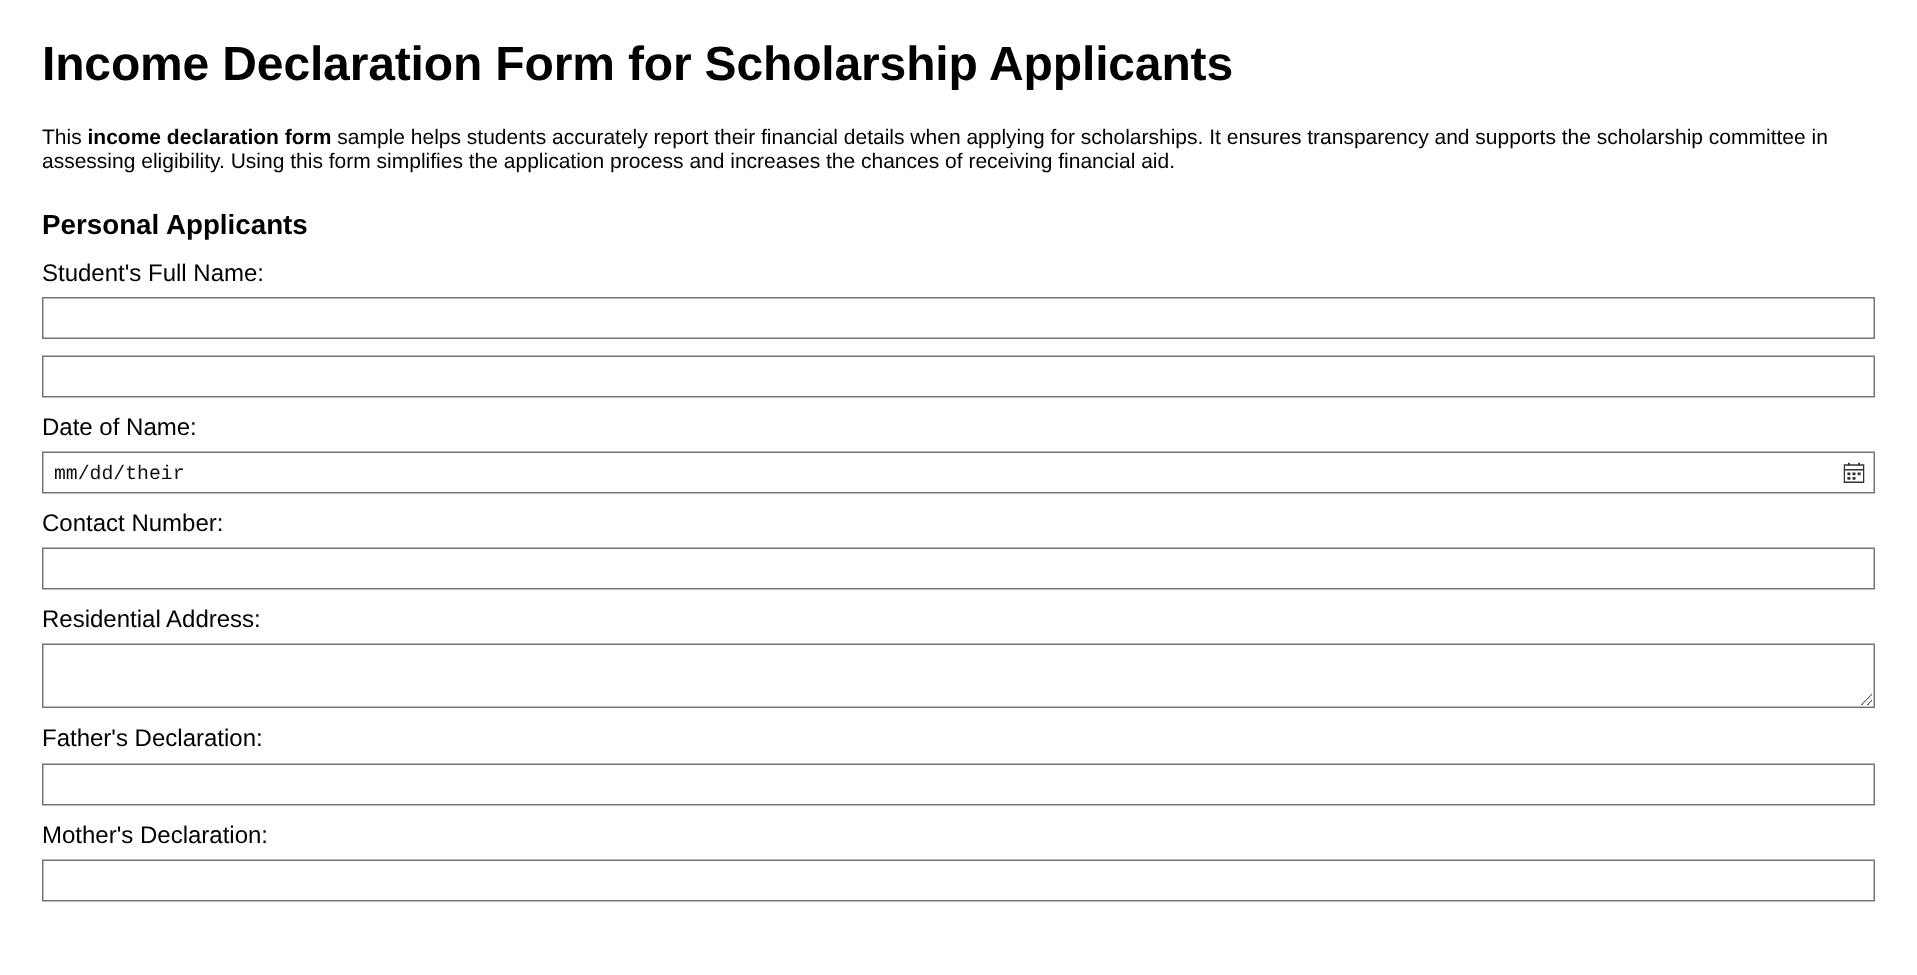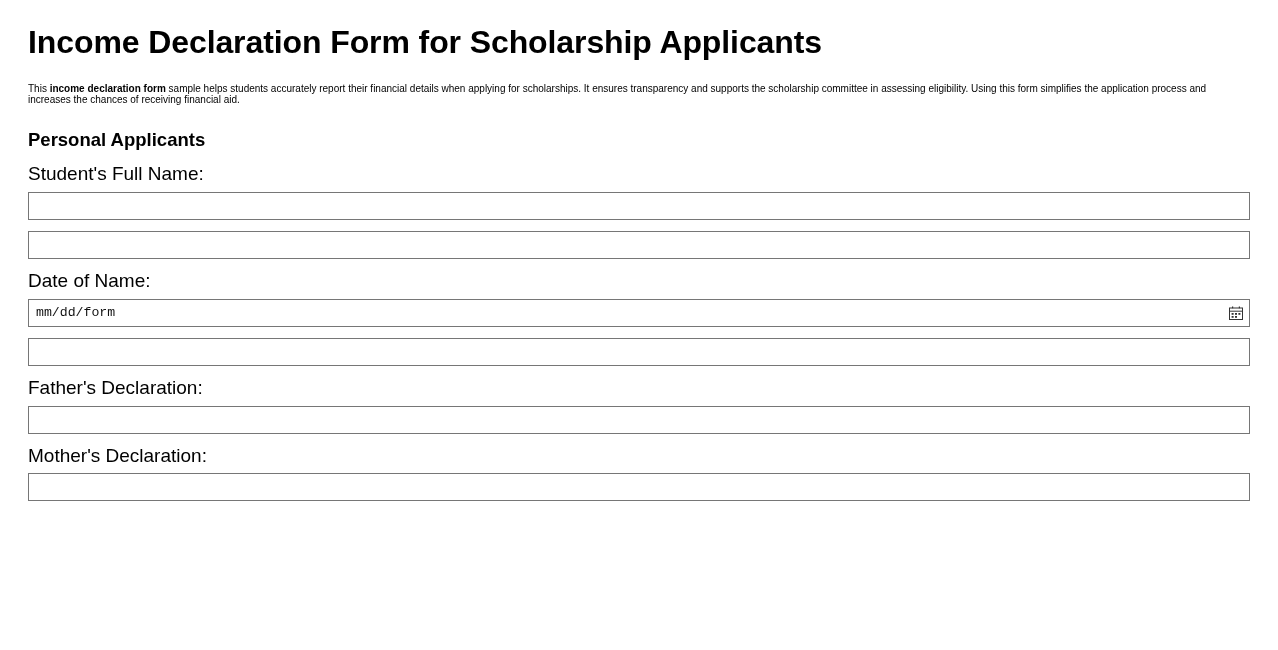--- a/index.html
+++ b/index.html
@@ -20,37 +20,37 @@
     width: 1278px;
   }
   h1.form-title {
     font-size: 32px;
     font-weight: bold;
     margin: 0 0 0 0;
     line-height: 1.3;
     letter-spacing: -0.1px;
   }
   p.intro {
-    font-size: 10px;
+    font-size: 14px;
     line-height: 1.18;
     margin: 19px 0 0 0;
     max-width: 1196px;
   }
   p.intro b { font-weight: bold; }
   h2.section-title {
     font-size: 18.5px;
     font-weight: bold;
     margin: 22px 0 0 0;
     line-height: 1.3;
   }
   .field {
     margin-top: 11px;
   }
   .field-label {
-    font-size: 19px;
+    font-size: 16px;
     line-height: 1.2;
     display: block;
     margin-bottom: 6px;
   }
   input.text-input,
   input.date-input {
     display: block;
     width: 1222px;
     height: 28px;
     box-sizing: border-box;
@@ -121,42 +121,47 @@
   </div>
 
   <div class="field">
     <input class="text-input" type="text" placeholder="" style="">
   </div>
 
   <div class="field">
     <label class="field-label">Date of Name:</label>
     <div class="date-wrap">
       <div class="date-face">
-        <span class="date-placeholder">mm/dd/form</span>
+        <span class="date-placeholder">mm/dd/their</span>
         <span>
           <svg class="cal-icon" viewBox="0 0 14 14" xmlns="http://www.w3.org/2000/svg">
             <rect x="0.5" y="2.0" width="13" height="11.5" fill="none" stroke="#333" stroke-width="1"></rect>
             <line x1="0.5" y1="5.2" x2="13.5" y2="5.2" stroke="#333" stroke-width="1"></line>
             <line x1="3.6" y1="0.5" x2="3.6" y2="2.2" stroke="#333" stroke-width="1.2"></line>
             <line x1="10.4" y1="0.5" x2="10.4" y2="2.2" stroke="#333" stroke-width="1.2"></line>
             <rect x="2.6" y="7" width="2" height="1.8" fill="#333"></rect>
             <rect x="6" y="7" width="2" height="1.8" fill="#333"></rect>
             <rect x="9.4" y="7" width="2" height="1.8" fill="#333"></rect>
             <rect x="2.6" y="10" width="2" height="1.8" fill="#333"></rect>
             <rect x="6" y="10" width="2" height="1.8" fill="#333"></rect>
           </svg>
         </span>
       </div>
     </div>
   </div>
 
   <div class="field">
+    <label class="field-label">Contact Number:</label>
     <input class="text-input" type="text" placeholder="" style="">
   </div>
 
+  <div class="field">
+    <label class="field-label">Residential Address:</label>
+    <textarea class="textarea-input" placeholder="" style=""></textarea>
+  </div>
 
 
   <div class="field">
     <label class="field-label">Father's Declaration:</label>
     <input class="text-input" type="text" placeholder="" style="">
   </div>
 
   <div class="field">
     <label class="field-label">Mother's Declaration:</label>
     <input class="text-input" type="text" placeholder="" style="">

